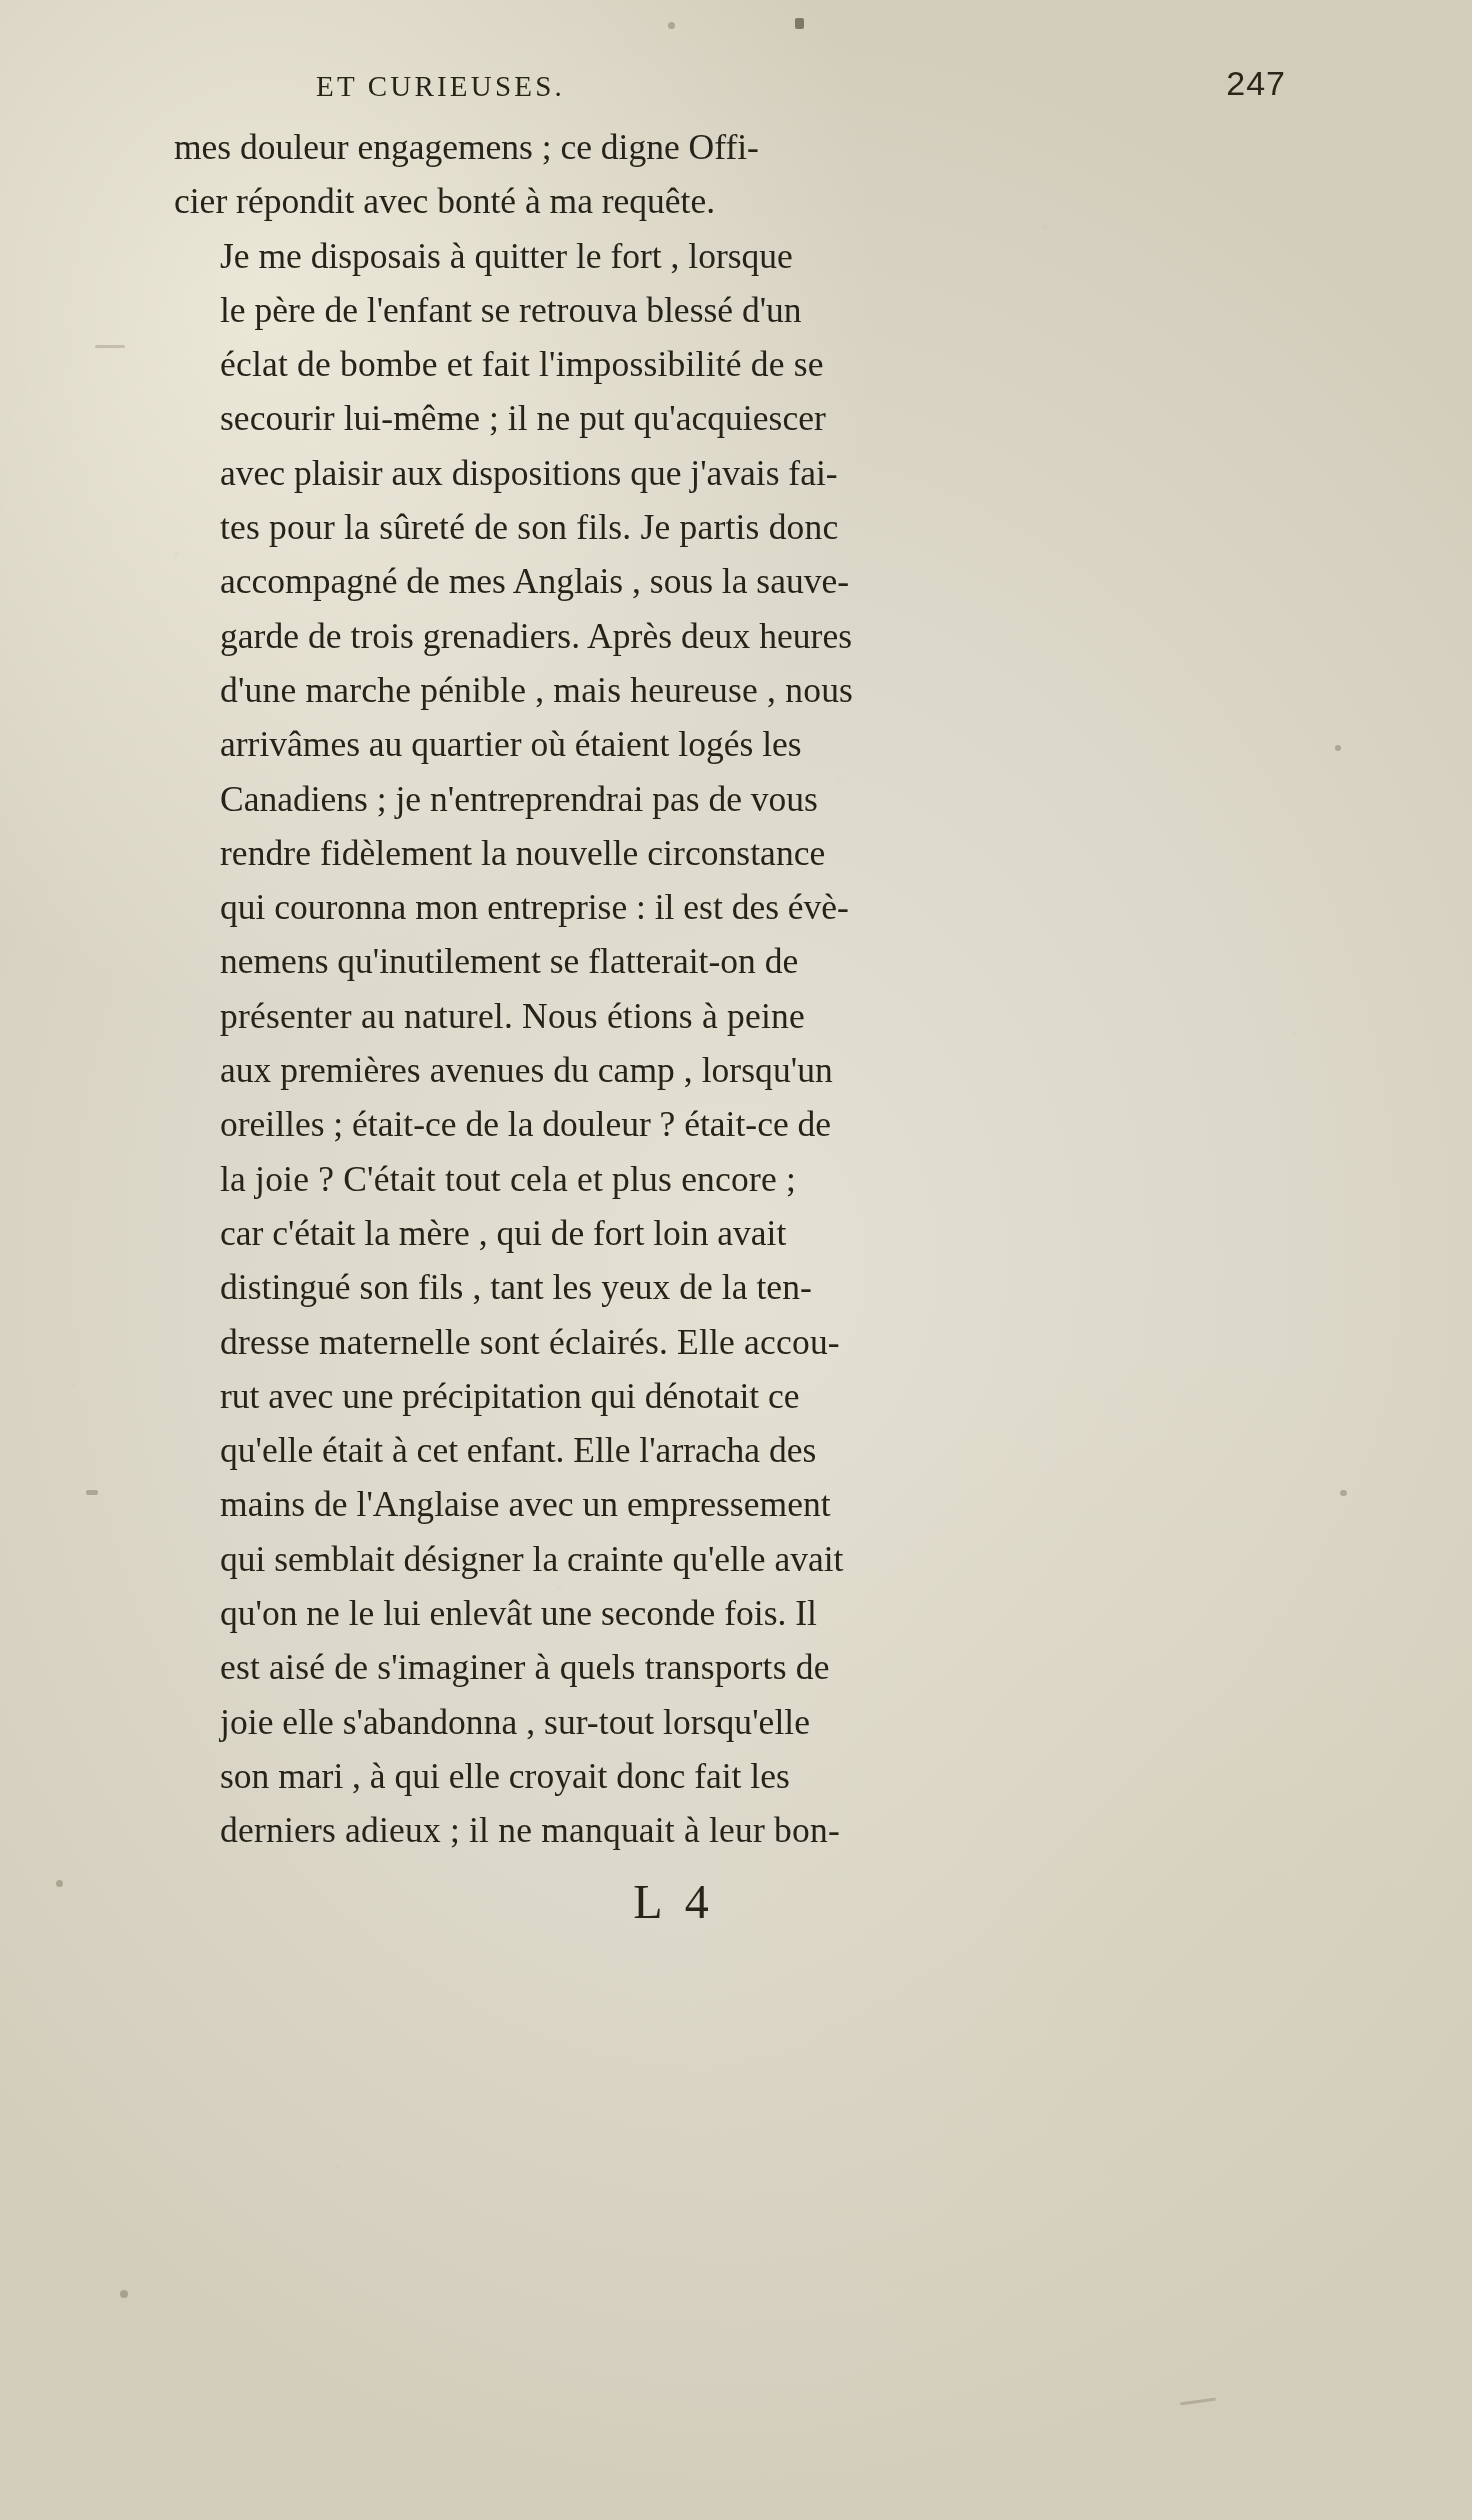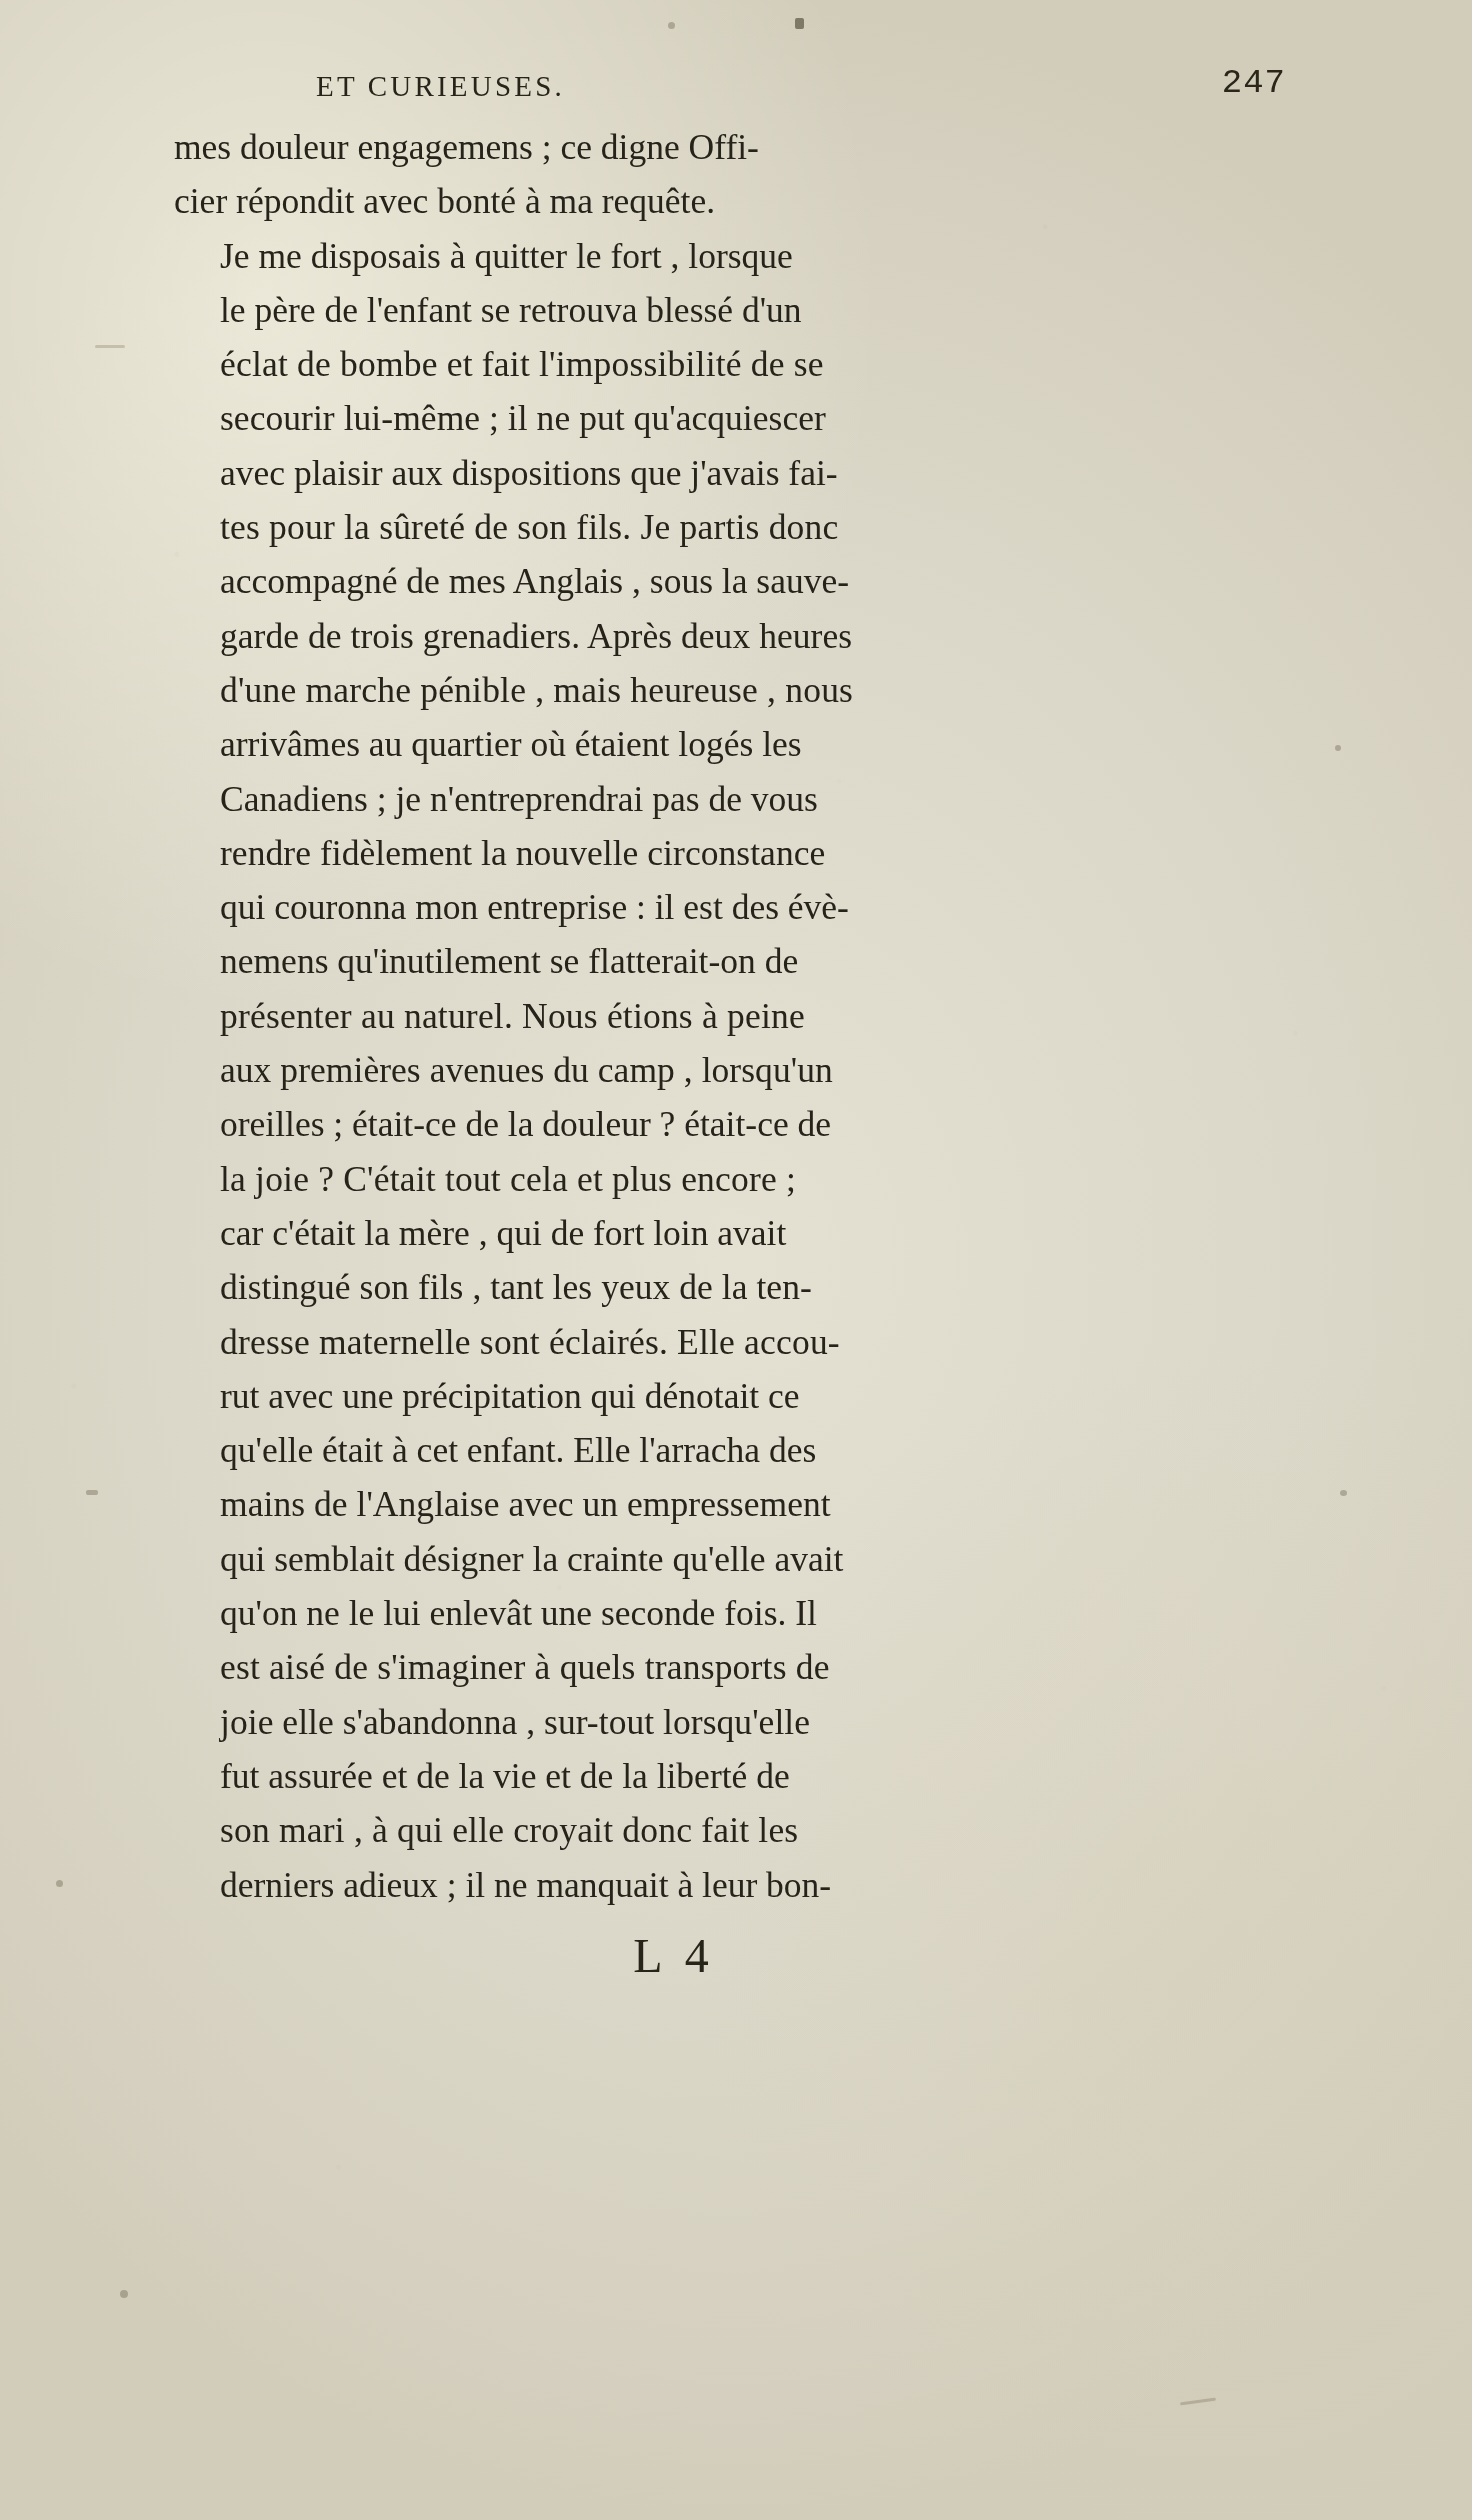--- a/index.html
+++ b/index.html
@@ -62,21 +62,21 @@
     margin-left: 142px;
     font-variant: small-caps;
     text-transform: uppercase;
   }
   .page-number {
     position: absolute;
     right: 8px;
     top: -6px;
     font-size: 34px;
     color: #2a2619;
-    font-family: Liberation Mono, monospace;
+    font-family: Liberation Sans, sans-serif;
     letter-spacing: 1px;
   }
 
   .body-text {
     font-size: 35.5px;
     line-height: 54.3px;
     color: #26231a;
     text-align: justify;
     text-justify: inter-word;
   }
@@ -172,21 +172,20 @@
       <span class="line">car c'était la mère , qui de fort loin avait</span>
       <span class="line">distingué son fils , tant les yeux de la ten-</span>
       <span class="line">dresse maternelle sont éclairés. Elle accou-</span>
       <span class="line">rut avec une précipitation qui dénotait ce</span>
       <span class="line">qu'elle était à cet enfant. Elle l'arracha des</span>
       <span class="line">mains de l'Anglaise avec un empressement</span>
       <span class="line">qui semblait désigner la crainte qu'elle avait</span>
       <span class="line">qu'on ne le lui enlevât une seconde fois. Il</span>
       <span class="line">est aisé de s'imaginer à quels transports de</span>
       <span class="line">joie elle s'abandonna , sur-tout lorsqu'elle</span>
-      <span class="line">fut assurée et de la vie et de la liberté de</span>
       <span class="line">son mari , à qui elle croyait donc fait les</span>
       <span class="line">derniers adieux ; il ne manquait à leur bon-</span>
     </p>
 
   </div>
 
   <div class="signature">L 4</div>
 
 </div>
 

